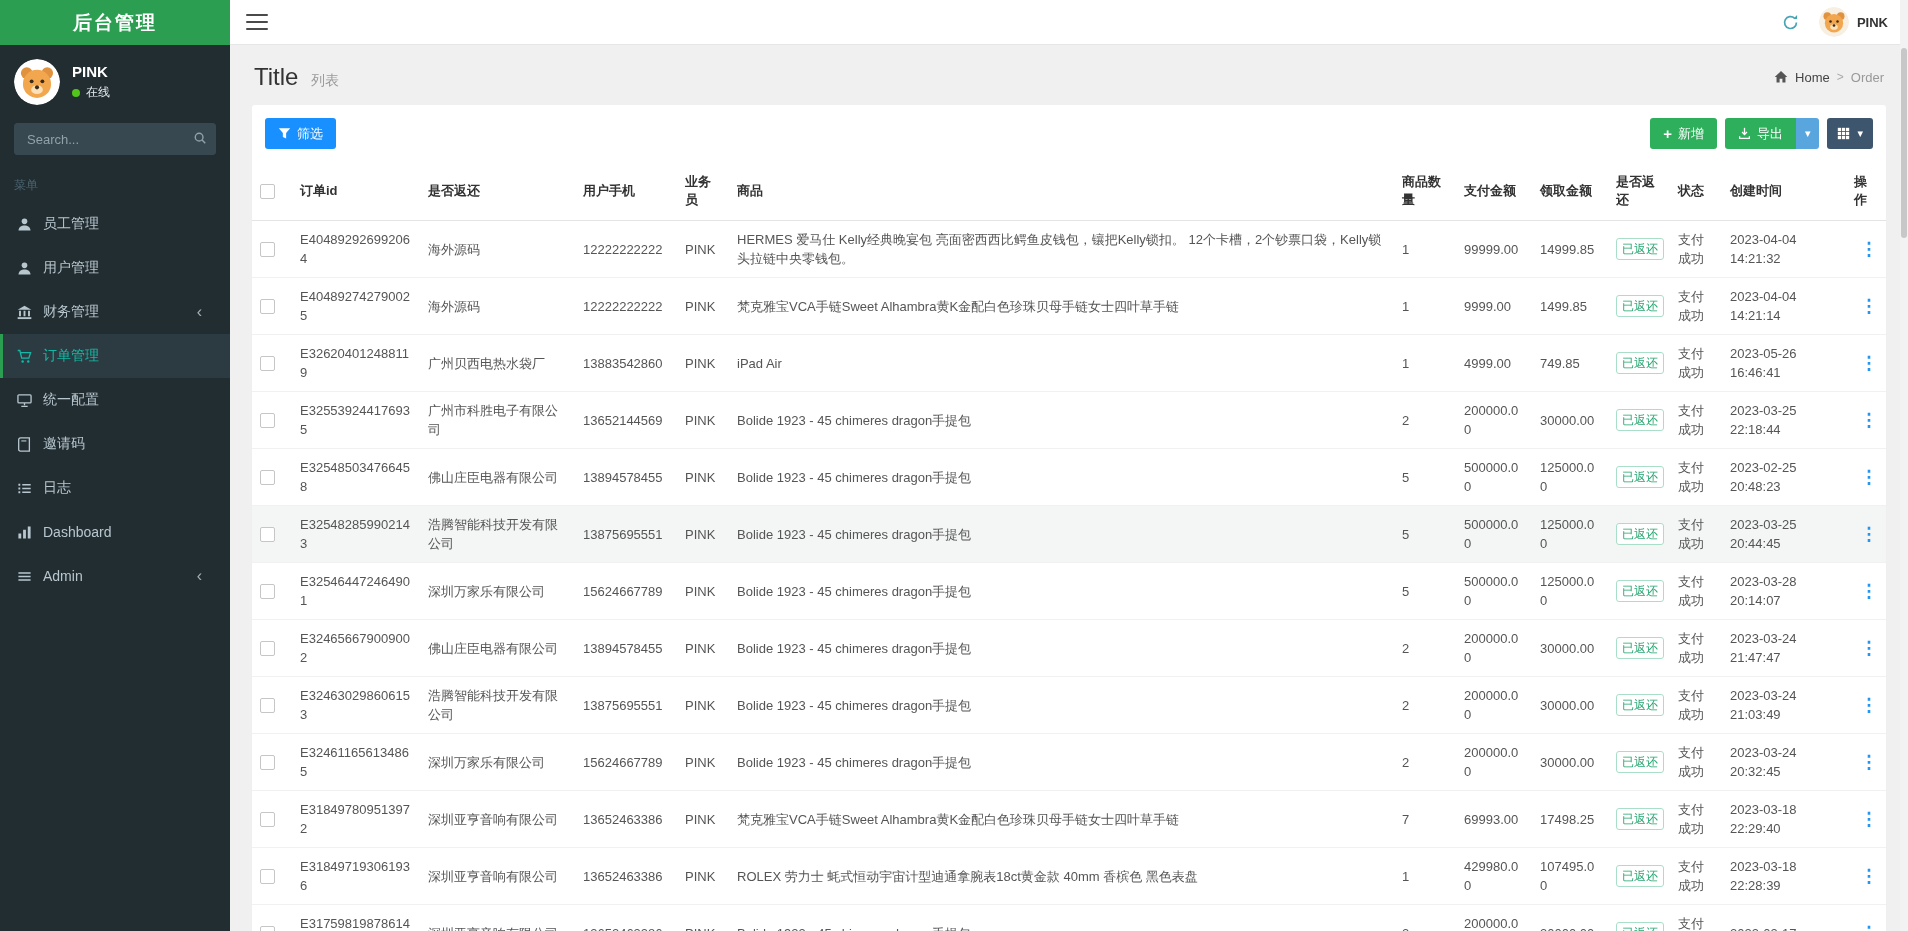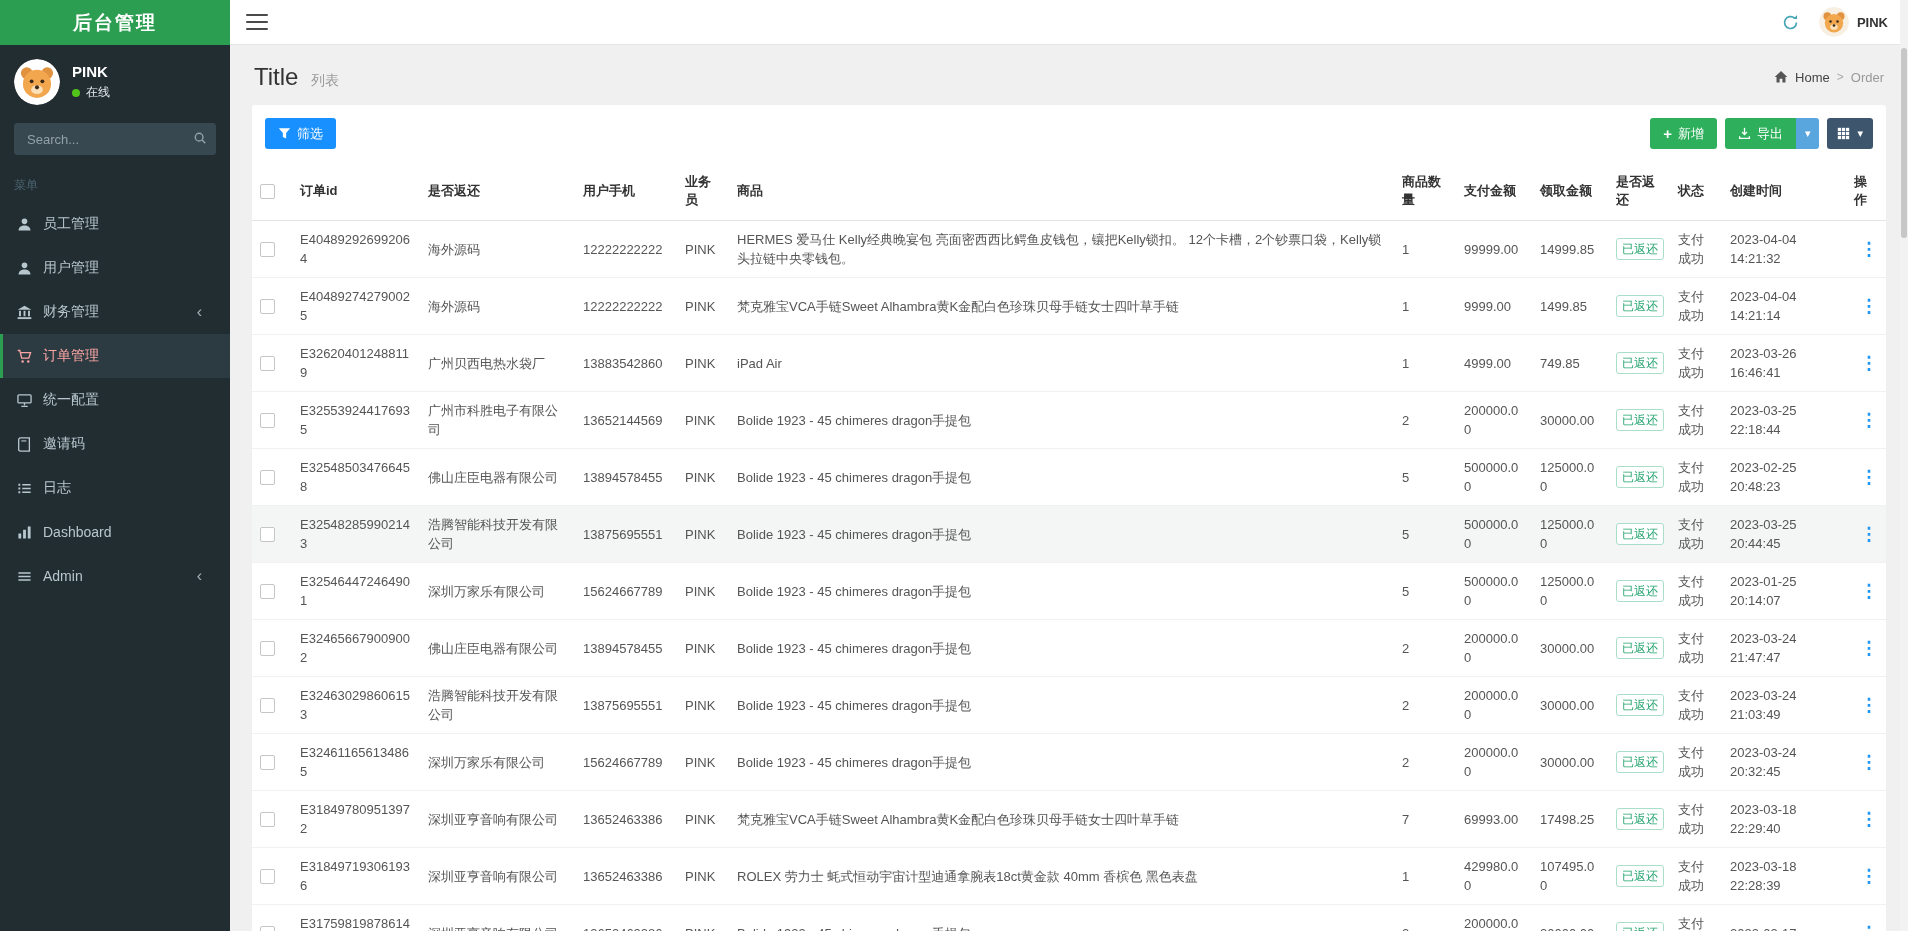--- a/index.html
+++ b/index.html
@@ -32,21 +32,21 @@
   .dot{width:8px;height:8px;border-radius:50%;background:var(--online-green);display:inline-block}
   .search-box{margin:8px 14px 10px;position:relative}
   .search-box input{width:100%;height:32px;background:#374850;border:1px solid #374850;border-radius:3px;
         color:#c4b5fd;padding:0 36px 0 12px;font-size:13px;outline:none;font-family:inherit}
   .search-box input::placeholder{color:#93a1a8}
   .search-btn{position:absolute;right:2px;top:2px;width:28px;height:28px;background:transparent;border:none;color:#93a1a8;cursor:pointer}
   .search-btn svg{width:14px;height:14px;stroke:#93a1a8}
   .menu-label{color:#4b646f;font-size:12px;padding:12px 14px 8px}
   .menu{list-style:none}
   .menu-item{height:44px;display:flex;align-items:center;gap:11px;padding:0 28px;color:#b8c7ce;font-size:14px;cursor:pointer;border-left:3px solid transparent;padding-left:13px}
-  .menu-item.active{background:#2c3b41;color:#fca5a5;border-left-color:var(--brand-green)}
+  .menu-item.active{background:#2c3b41;color:#14b8a6;border-left-color:var(--brand-green)}
   .mi-icon{width:16px;display:inline-flex;justify-content:center}
   .mi-icon svg{width:15px;height:15px;fill:currentColor}
   .mi-label{flex:1}
   .chev{font-size:16px;color:inherit;opacity:.85;line-height:1}
 
   
   .main{flex:1;min-width:0;display:flex;flex-direction:column}
   .topbar{height:45px;background:#fff;border-bottom:1px solid #e6e6e6;display:flex;align-items:center;justify-content:space-between;padding:0 20px 0 16px}
   .hamburger{width:22px;height:16px;background:none;border:none;cursor:pointer;display:flex;flex-direction:column;justify-content:space-between;padding:0}
   .hamburger b{display:block;height:2px;background:#4a4a4a;border-radius:1px}
@@ -395,21 +395,21 @@
                   <td class="col-id">E326204012488119</td>
                   <td class="col-nickname">广州贝西电热水袋厂</td>
                   <td class="col-phone">13883542860</td>
                   <td class="col-agent">PINK</td>
                   <td class="col-product">iPad Air</td>
                   <td class="col-qty">1</td>
                   <td class="col-pay">4999.00</td>
                   <td class="col-receive">749.85</td>
                   <td class="col-returned"><span class="badge-returned">已返还</span></td>
                   <td class="col-status">支付成功</td>
-                  <td class="col-created">2023-03-26 16:46:41</td>
+                  <td class="col-created">2023-05-26 16:46:41</td>
                   <td class="col-action"><button class="action-btn"><span>⋮</span></button></td>
                 </tr>
                 <tr>
                   <td class="col-check">
                     <input type="checkbox" style="">
                   </td>
                   <td class="col-id">E325539244176935</td>
                   <td class="col-nickname">广州市科胜电子有限公司</td>
                   <td class="col-phone">13652144569</td>
                   <td class="col-agent">PINK</td>
@@ -463,21 +463,21 @@
                   <td class="col-id">E325464472464901</td>
                   <td class="col-nickname">深圳万家乐有限公司</td>
                   <td class="col-phone">15624667789</td>
                   <td class="col-agent">PINK</td>
                   <td class="col-product">Bolide 1923 - 45 chimeres dragon手提包</td>
                   <td class="col-qty">5</td>
                   <td class="col-pay">500000.00</td>
                   <td class="col-receive">125000.00</td>
                   <td class="col-returned"><span class="badge-returned">已返还</span></td>
                   <td class="col-status">支付成功</td>
-                  <td class="col-created">2023-01-25 20:14:07</td>
+                  <td class="col-created">2023-03-28 20:14:07</td>
                   <td class="col-action"><button class="action-btn"><span>⋮</span></button></td>
                 </tr>
                 <tr>
                   <td class="col-check">
                     <input type="checkbox" style="">
                   </td>
                   <td class="col-id">E324656679009002</td>
                   <td class="col-nickname">佛山庄臣电器有限公司</td>
                   <td class="col-phone">13894578455</td>
                   <td class="col-agent">PINK</td>

